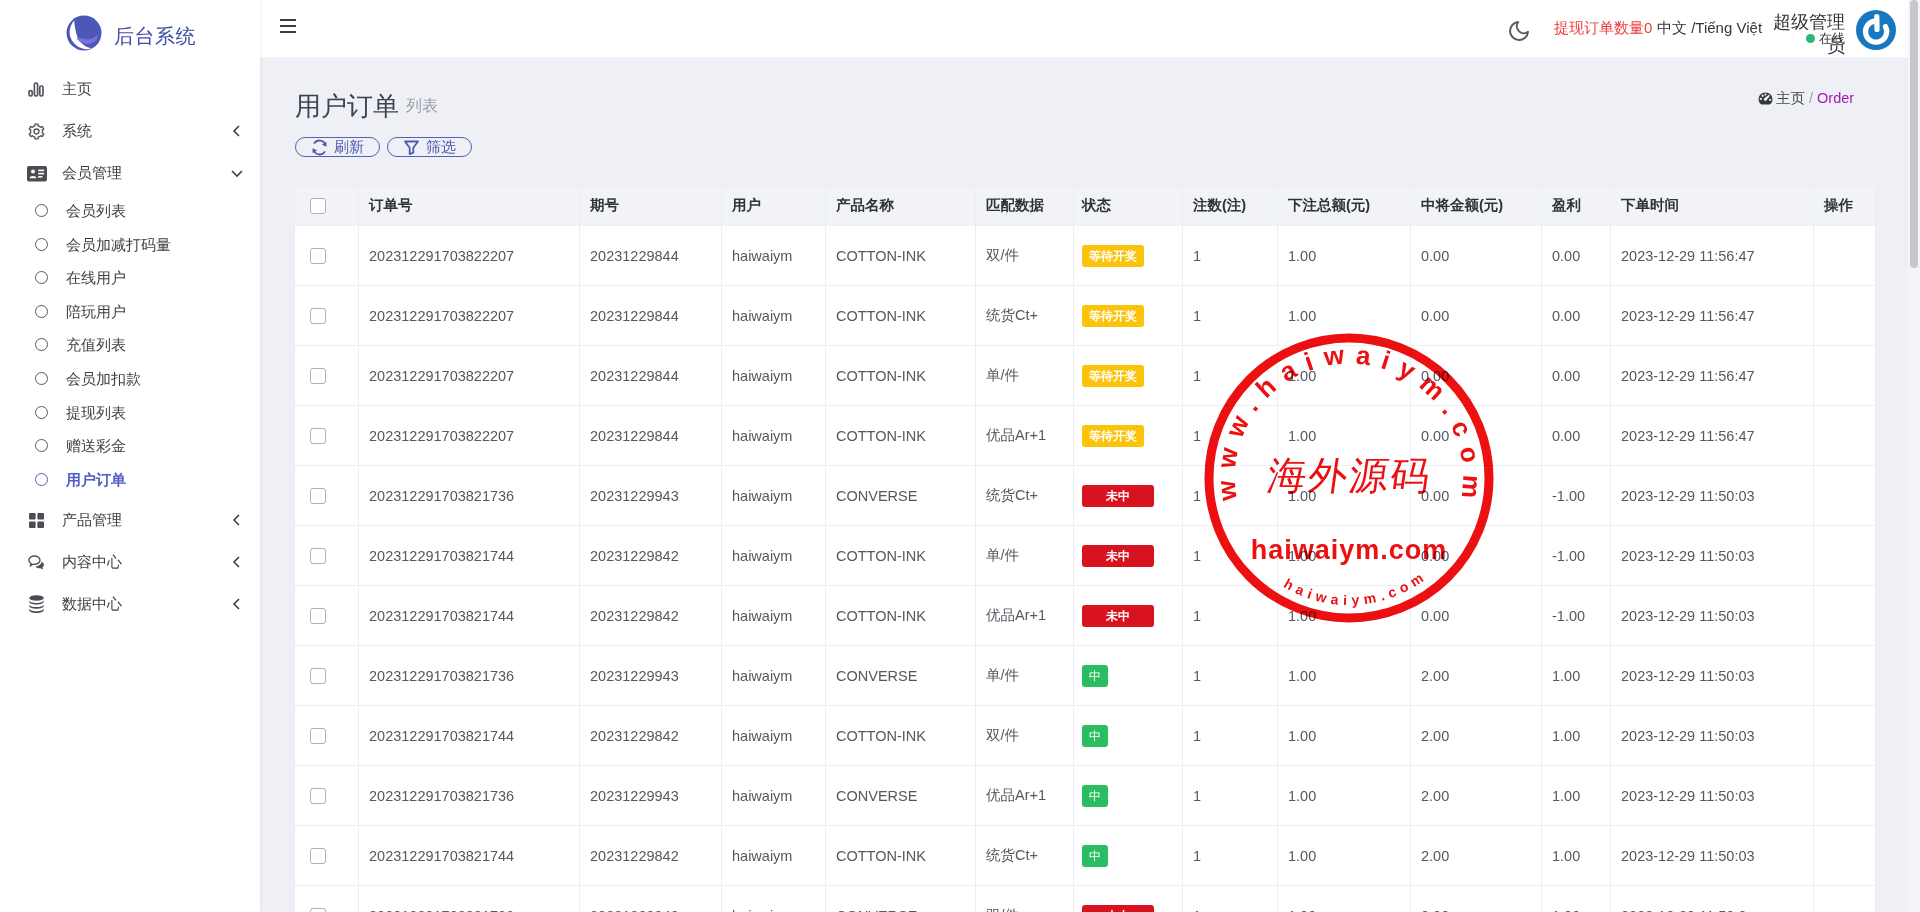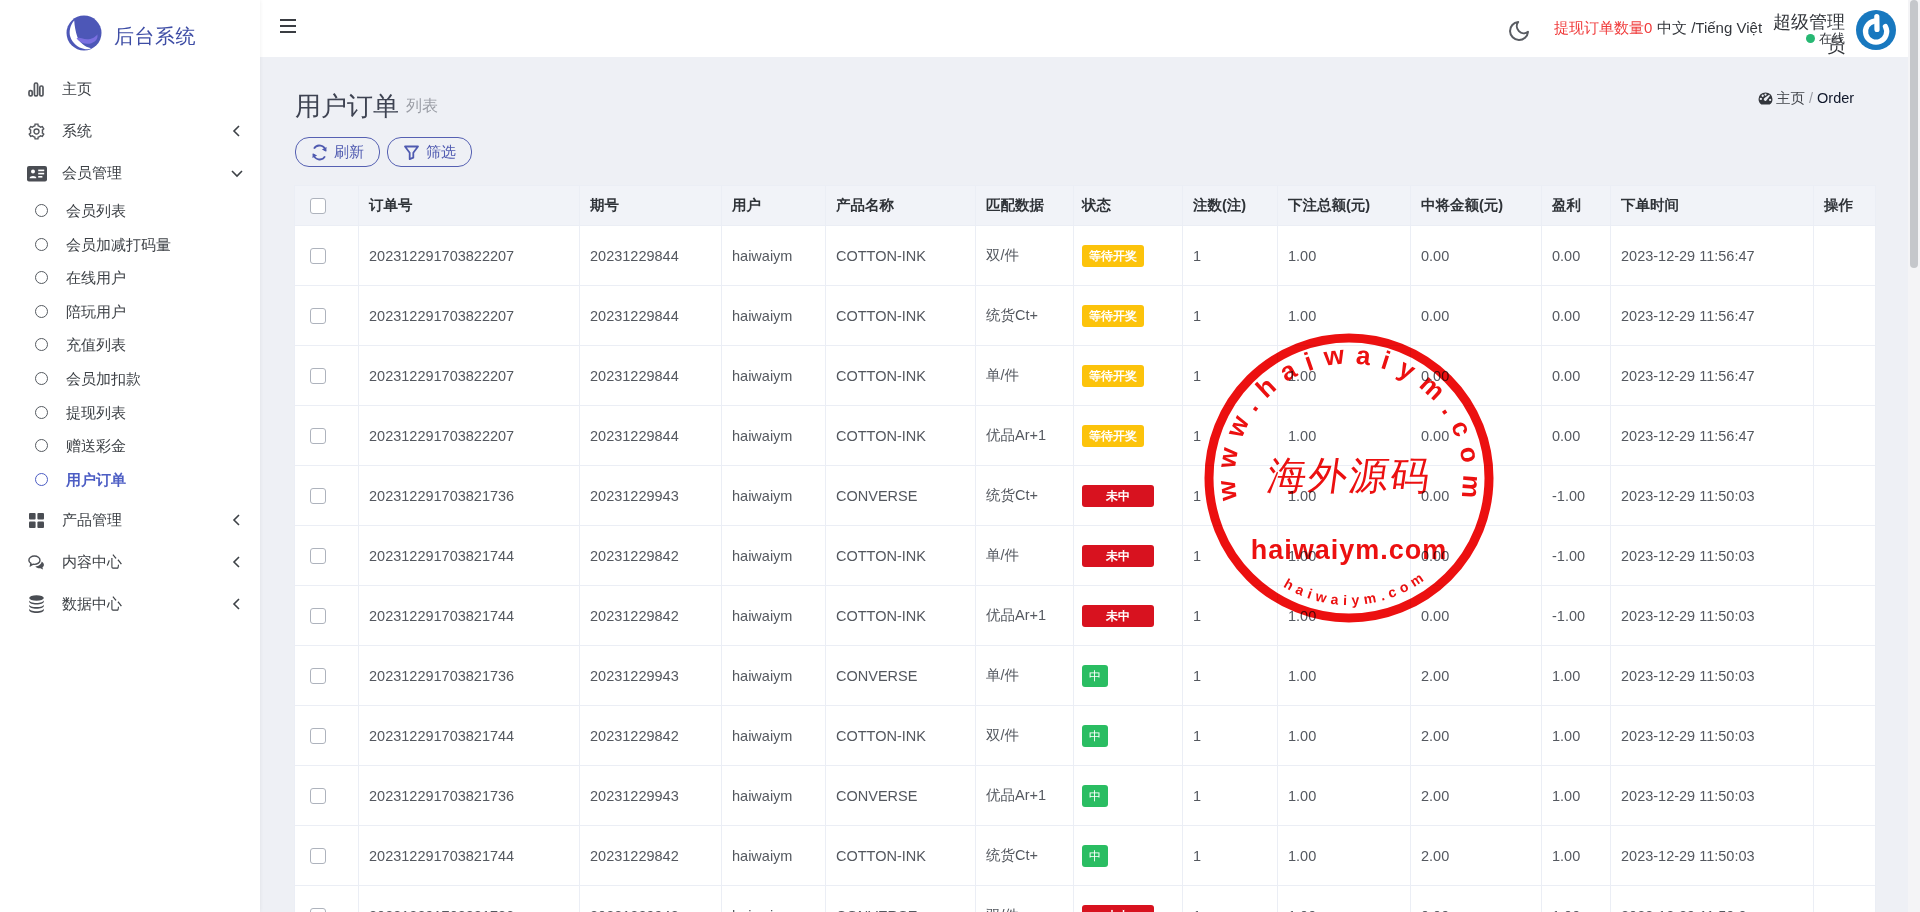--- a/index.html
+++ b/index.html
@@ -26,21 +26,21 @@
 .si .txt{position:absolute;left:66px;top:0;}
 .si.act{color:#4c5dc4;font-weight:bold;}
 .si.act .dot{border-color:#4c5dc4;}
 
 #hamb{position:absolute;left:280px;top:19px;width:16px;height:14px;}
 #hamb i{display:block;height:2px;background:#3a3d42;margin-bottom:4px;}
 
 #title{position:absolute;left:295px;top:89px;font-size:26px;color:#3e4352;font-weight:500;}
 #subtitle{position:absolute;left:406px;top:96px;font-size:16px;color:#9a9da5;}
 #crumb{position:absolute;left:1758px;top:89px;font-size:14.5px;color:#43464c;}
-.btn{position:absolute;top:137px;width:85px;height:30px;border:1.5px solid #5560b2;border-radius:14px;
+.btn{position:absolute;top:137px;width:85px;height:20px;border:1.5px solid #5560b2;border-radius:14px;
   color:#4f5ab0;font-size:15px;background:transparent;display:flex;align-items:center;justify-content:center;}
 
 #tablewrap{position:absolute;left:294px;top:185px;width:1581px;background:#fff;}
 table{border-collapse:collapse;table-layout:fixed;width:1581px;font-size:14.5px;color:#54585f;}
 th,td{border:1px solid #ebeef5;font-weight:normal;text-align:left;padding:0 0 0 10px;overflow:hidden;white-space:nowrap;}
 thead th{height:40px;background:#f1f3f8;color:#2f3338;font-weight:bold;font-size:14.5px;}
 tbody td{height:60px;}
 td:nth-child(7),th:nth-child(7){padding-left:8px;}
 .cck{padding-left:15px;}
 .ck{display:inline-block;width:16px;height:16px;border:1.6px solid #aeb3bd;border-radius:3px;background:#fff;vertical-align:middle;}
@@ -184,21 +184,21 @@
 <div class="abs" style="left:1771px;top:30px;width:74px;text-align:right;font-size:13px;color:#33363b;font-family:Liberation Serif, serif;"><span style="display:inline-block;width:9px;height:9px;border-radius:50%;background:#27b873;margin-right:4px;"></span>在线</div>
 <svg class="abs" style="left:1856px;top:10px" width="40" height="40" viewBox="0 0 40 40">
   <circle cx="20" cy="20" r="20" fill="#1878bf"></circle>
   <path fill="none" stroke="#fff" stroke-width="5.2" stroke-linecap="round" d="M 29.4 16.5 A 10.6 10.6 0 1 1 18.3 11.1"></path>
   <line x1="20.8" y1="6.6" x2="21" y2="19.5" stroke="#fff" stroke-width="5.2" stroke-linecap="round"></line>
 </svg>
 <div id="title">用户订单</div>
 <div id="subtitle">列表</div>
 <div id="crumb"><svg width="15" height="13" viewBox="0 0 16 14" style="vertical-align:-2px;margin-right:3px">
       <path fill="#33363c" d="M8 0.5 A 7.5 7 0 0 0 0.5 7.5 c0 2.4 1.2 4.6 3 6 h9 a 7.5 7 0 0 0 3-6 A 7.5 7 0 0 0 8 0.5Zm4.6 3.7-3.1 4.2a1.7 1.7 0 1 1-2.6-2l4.6-3.3c.6-.4 1.5.5 1.1 1.1ZM3 6.2a1.2 1.2 0 1 1 0 2.5 1.2 1.2 0 0 1 0-2.5Zm2-3.4a1.2 1.2 0 1 1 0 2.5 1.2 1.2 0 0 1 0-2.5Zm3-1.2a1.2 1.2 0 1 1 0 2.4 1.2 1.2 0 0 1 0-2.4Zm5 5.8a1.2 1.2 0 1 1 0 2.4 1.2 1.2 0 0 1 0-2.4Z"></path>
-    </svg>主页 <span style="color:#9a9da5"> / </span> <span style="color:#0f172a">Order</span></div>
+    </svg>主页 <span style="color:#9a9da5"> / </span> <span style="color:#a21caf">Order</span></div>
 <div class="btn" style="left:295px;">
   <svg width="17" height="17" viewBox="0 0 17 17" style="margin-right:6px">
       <g fill="none" stroke="#4f5ab0" stroke-width="1.8">
         <path d="M14.5 7 A 6.2 6.2 0 0 0 3 4.6"></path>
         <path d="M2.5 10 A 6.2 6.2 0 0 0 14 12.4"></path>
       </g>
       <path fill="#4f5ab0" d="M15.6 3 L15.2 7.8 L10.9 5.6 Z M1.4 14 L1.8 9.2 L6.1 11.4 Z"></path>
     </svg>刷新</div>
 <div class="btn" style="left:387px;">
   <svg width="17" height="17" viewBox="0 0 17 17" style="margin-right:6px">

